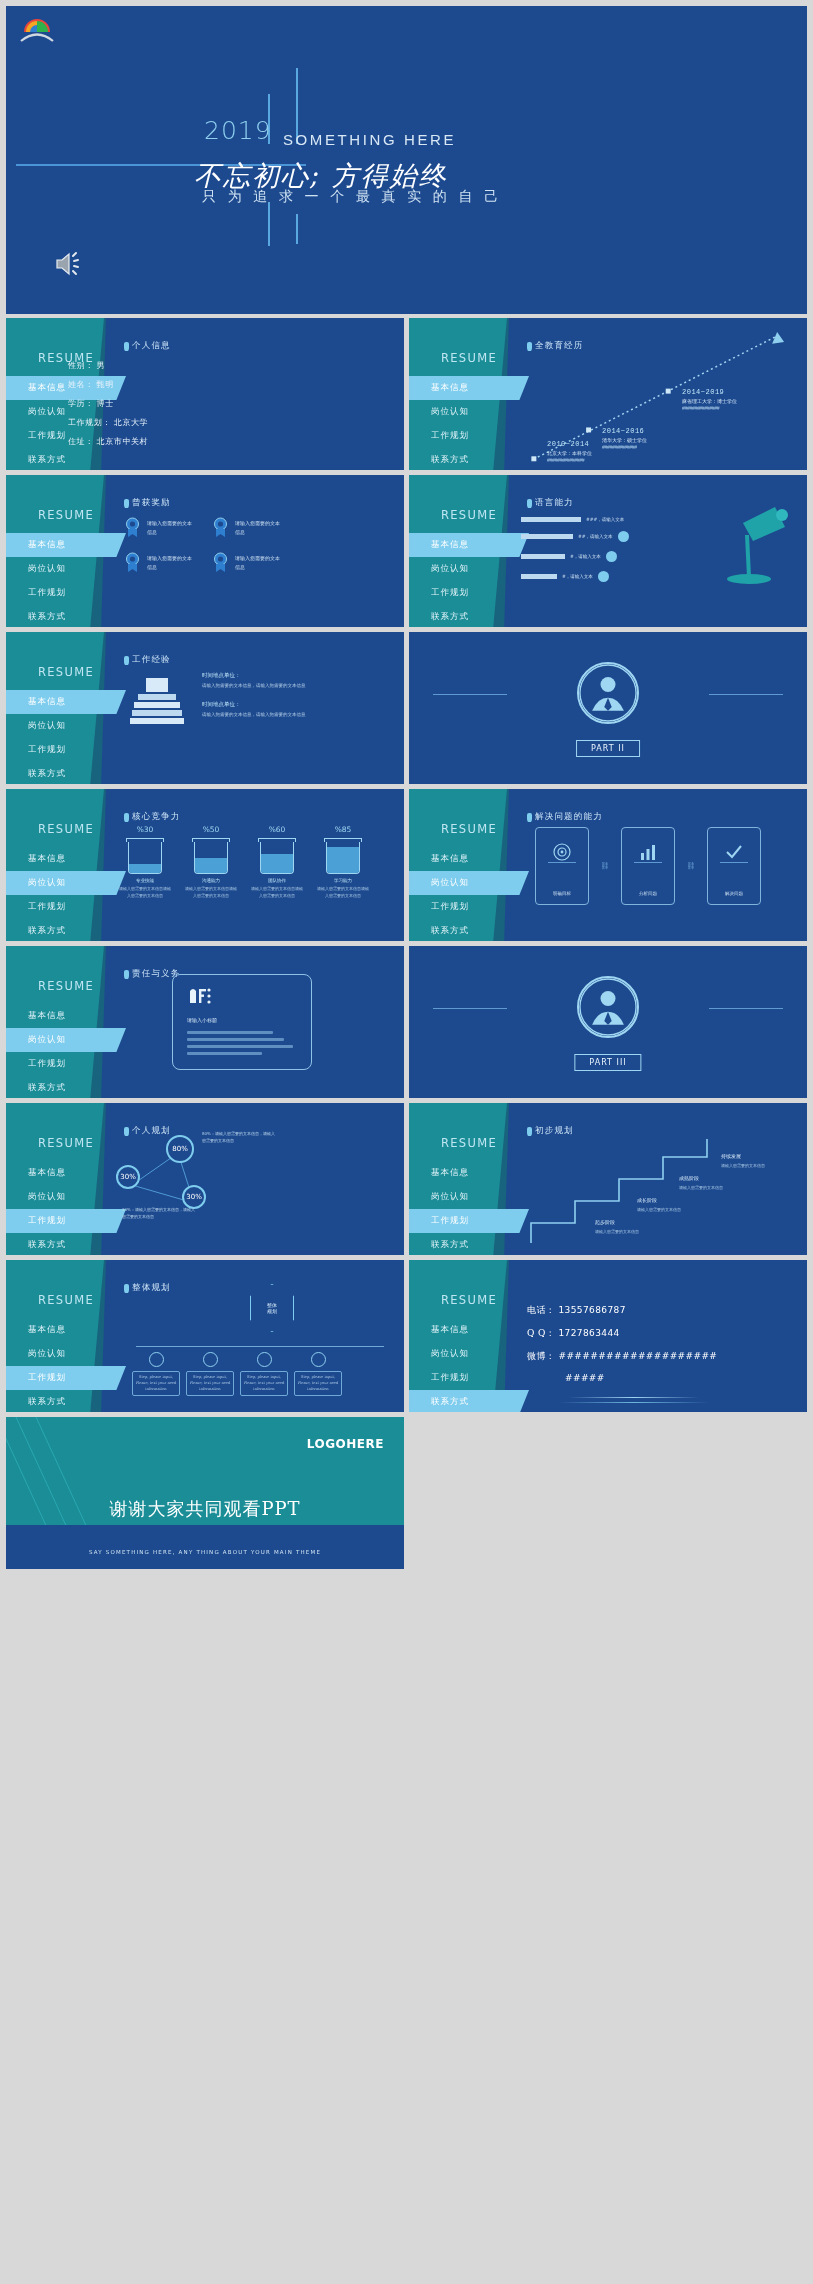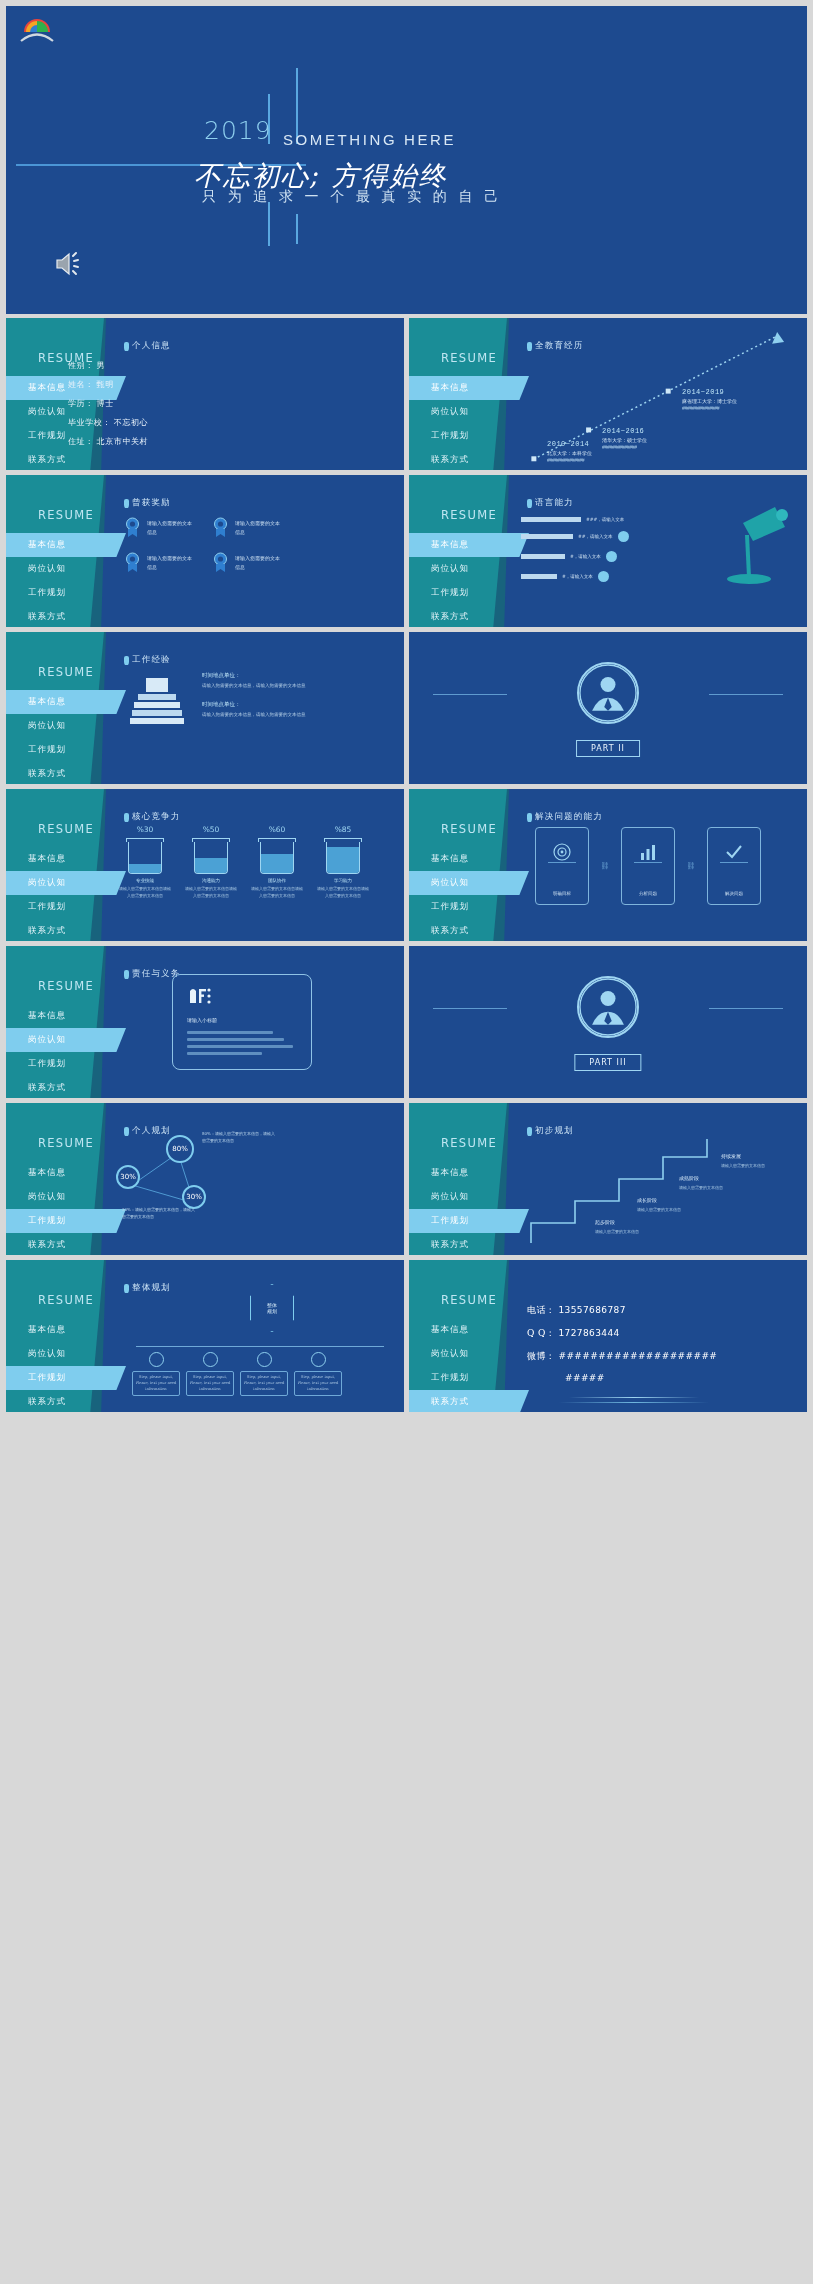--- a/index.html
+++ b/index.html
@@ -302,21 +302,21 @@
       <div class="nav-item">联系方式</div>
     </div>
     <div class="slide-title">
       <span class="title-dot"></span>
       <span>个人信息</span>
     </div>
     <div class="info-list">
       <div>性别： 男</div>
       <div>姓名： 甄明</div>
       <div>学历： 博士</div>
-      <div>毕业学校： 不忘初心</div>
+      <div>工作规划： 北京大学</div>
       <div>住址： 北京市中关村</div>
     </div>
   </div>
 
   <div class="slide">
     <div class="sb-shadow"></div>
     <div class="sb"></div>
     <div class="sb-resume">RESUME</div>
     <div class="nav">
       <div class="nav-item active">基本信息</div>
@@ -756,14 +756,27 @@
         <span class="val">####################</span>
       </div>
       <div style="padding-left:38px">
         <span class="val">#####</span>
       </div>
     </div>
     <div class="contact-glow"></div>
     <div class="contact-glow2"></div>
   </div>
 
+  <div class="thanks">
+    <svg class="diag-lines" viewBox="0 0 120 152" preserveAspectRatio="none">
+      <g stroke="#2aa9b2" stroke-width="1">
+        <line x1="-10" y1="0" x2="60" y2="152"></line>
+        <line x1="10" y1="0" x2="80" y2="152"></line>
+        <line x1="30" y1="0" x2="100" y2="152"></line>
+      </g>
+    </svg>
+    <div class="thanks-logo">LOGOHERE</div>
+    <div class="thanks-bot"></div>
+    <div class="thanks-title">谢谢大家共同观看PPT</div>
+    <div class="thanks-sub">SAY SOMETHING HERE, ANY THING ABOUT YOUR MAIN THEME</div>
+  </div>
 
 </div>
 
 </body></html>

